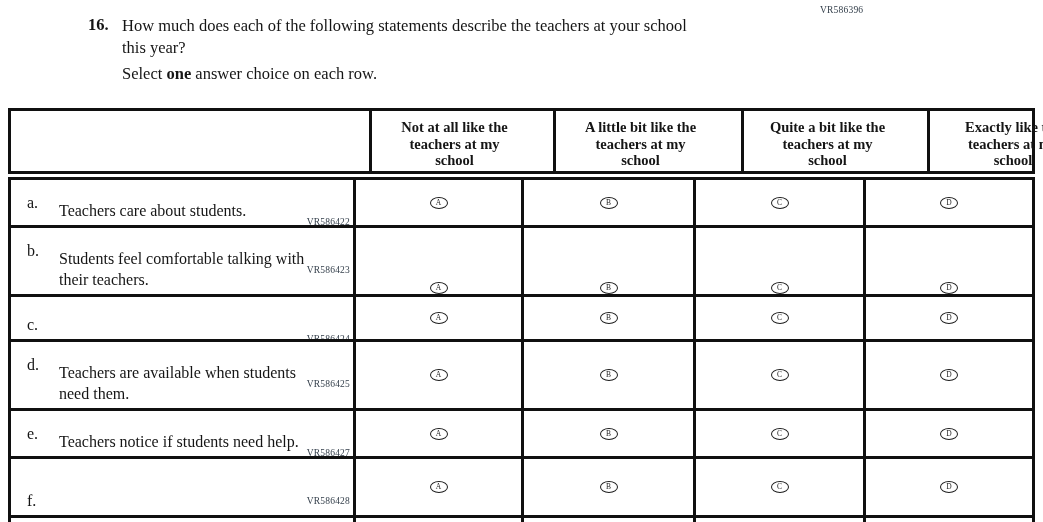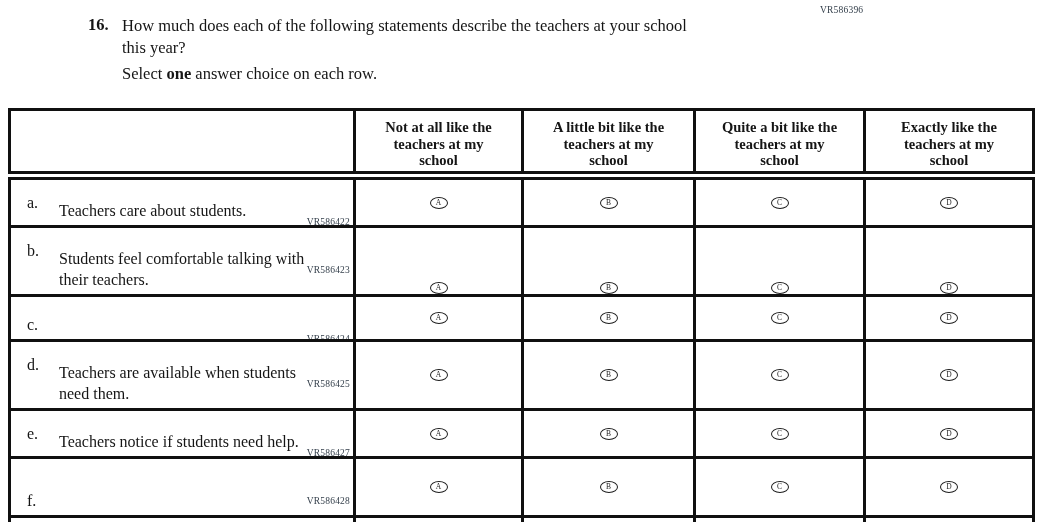--- a/index.html
+++ b/index.html
@@ -33,20 +33,21 @@
   .instruction b { font-weight:bold; }
 
   
   .grid-cols {
     display:grid;
     grid-template-columns:342px 168px 172px 170px 169px;
   }
   .hdr-box {
     position:absolute; left:8px; top:108px; width:1027px; height:66px;
     border:3px solid #101010;
+    gap:16px;
   }
   .hdr-cell {
     border-left:3px solid #101010;
     display:flex; align-items:flex-start; justify-content:center;
     text-align:center;
     font-size:14.5px; font-weight:bold; line-height:16.5px;
     padding-top:8px;
   }
   .hdr-cell:first-child { border-left:none; }
 

